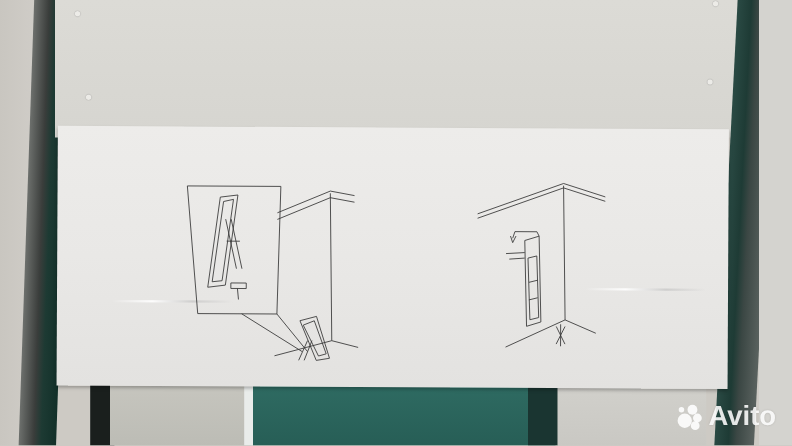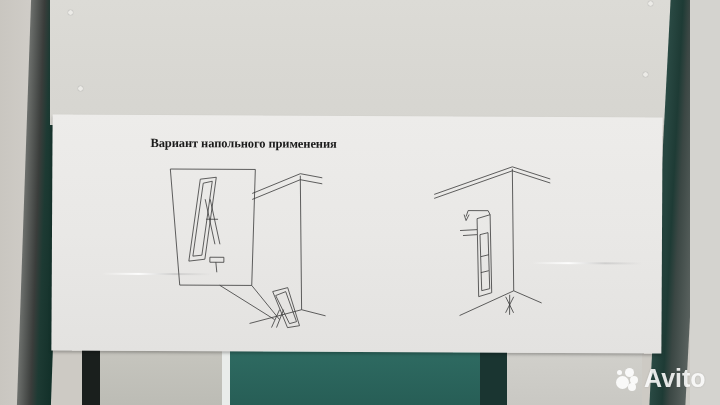--- a/index.html
+++ b/index.html
@@ -42,21 +42,20 @@
   <div class="wall-right"></div>
 
   <div class="bottom-left-dark"></div>
   <div class="bottom-gray"></div>
   <div class="bottom-white-strip"></div>
   <div class="bottom-teal"></div>
   <div class="bottom-teal-dark"></div>
   <div class="bottom-gray2"></div>
 
   <div class="sheet">
-    <div class="title title-left">Вариант напольного применения</div>
 
     <div class="fold" style="left:50px;top:158px;width:110px"></div>
     <div class="fold" style="left:480px;top:145px;width:110px"></div>
 
     <svg class="drawing" style="left:108px;top:44px" width="190" height="170" viewBox="0 0 190 170" fill="none" stroke="#3a3a3a" stroke-width="0.8">
 
       <polygon points="10,10 95,10 92,126 20,126"></polygon>
 
       <line x1="60" y1="126" x2="115" y2="160"></line>
       <line x1="92" y1="126" x2="120" y2="160"></line>

